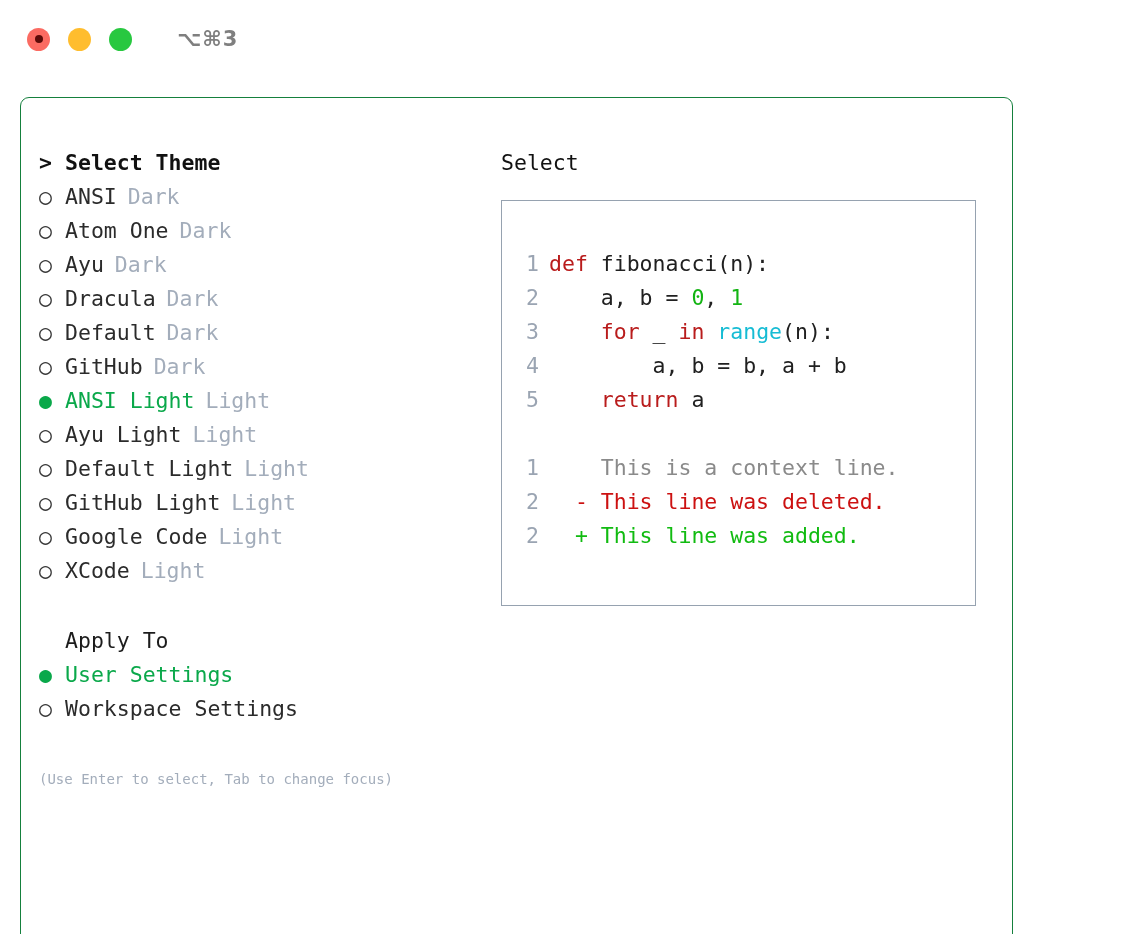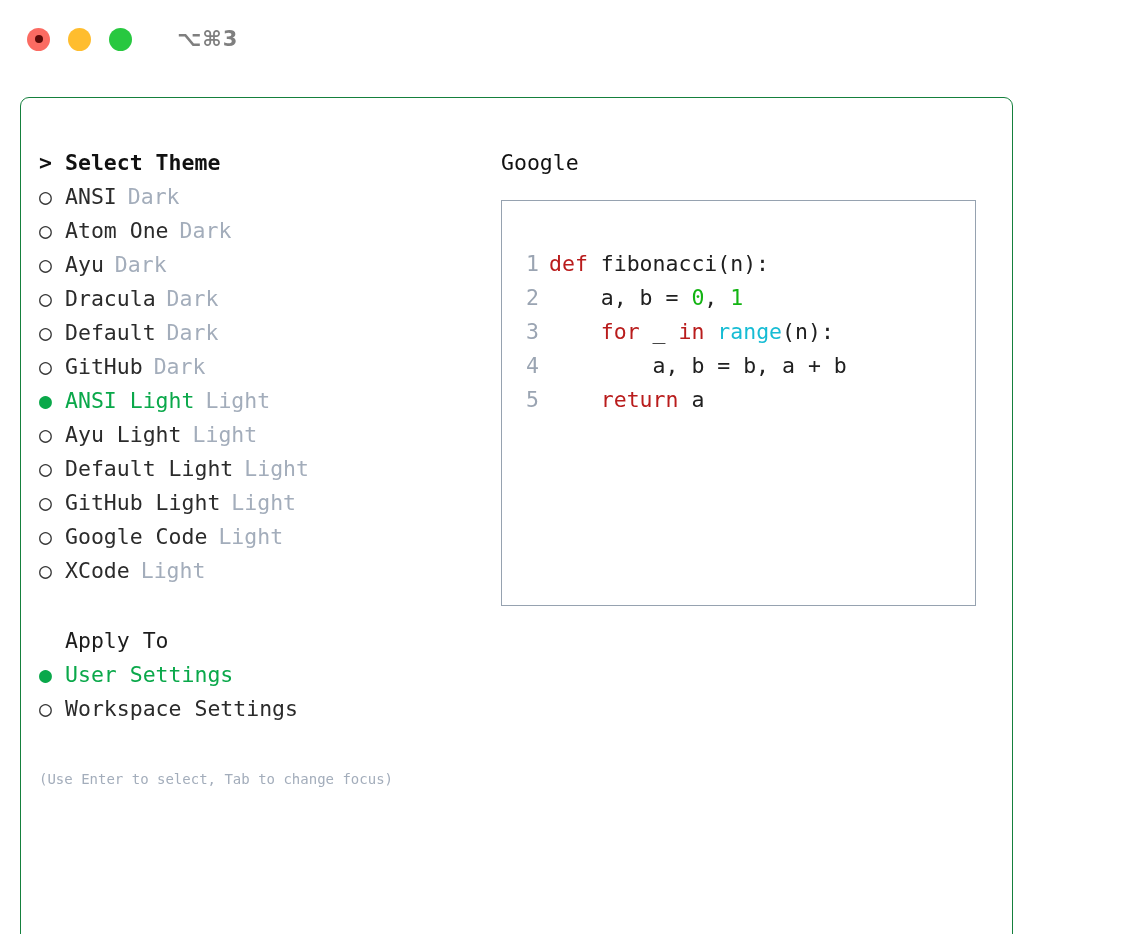--- a/index.html
+++ b/index.html
@@ -225,27 +225,32 @@
 
       <div id="apply-list">
           <div class="row"><span class="bullet filled">●</span><span class="apply-label selected">User Settings</span></div>
           <div class="row"><span class="bullet">○</span><span class="apply-label">Workspace Settings</span></div>
         </div>
 
       <div id="hint">(Use Enter to select, Tab to change focus)</div>
     </div>
 
     <div id="right-col">
-      <div id="preview-title">Google</div>
+      <div id="preview-title">Select</div>
 
       <div id="preview-box">
         <div class="code-block" id="code-block">
             <div class="cline"><span class="lnum">1</span><span class="kw">def </span><span class="plain">fibonacci(n):</span></div>
             <div class="cline"><span class="lnum">2</span><span class="plain">    a, b = </span><span class="num">0</span><span class="plain">, </span><span class="num">1</span></div>
             <div class="cline"><span class="lnum">3</span><span class="plain">    </span><span class="kw">for</span><span class="plain"> _ </span><span class="kw">in</span><span class="plain"> </span><span class="fn">range</span><span class="plain">(n):</span></div>
             <div class="cline"><span class="lnum">4</span><span class="plain">        a, b = b, a + b</span></div>
             <div class="cline"><span class="lnum">5</span><span class="plain">    </span><span class="kw">return</span><span class="plain"> a</span></div>
           </div>
+        <div class="diff-block" id="diff-block">
+            <div class="cline"><span class="lnum">1</span><span class="ctx">    This is a context line.</span></div>
+            <div class="cline"><span class="lnum">2</span><span class="del">  - This line was deleted.</span></div>
+            <div class="cline"><span class="lnum">2</span><span class="add">  + This line was added.</span></div>
+          </div>
       </div>
     </div>
 
   </div>
 </div>
 
 </body></html>

